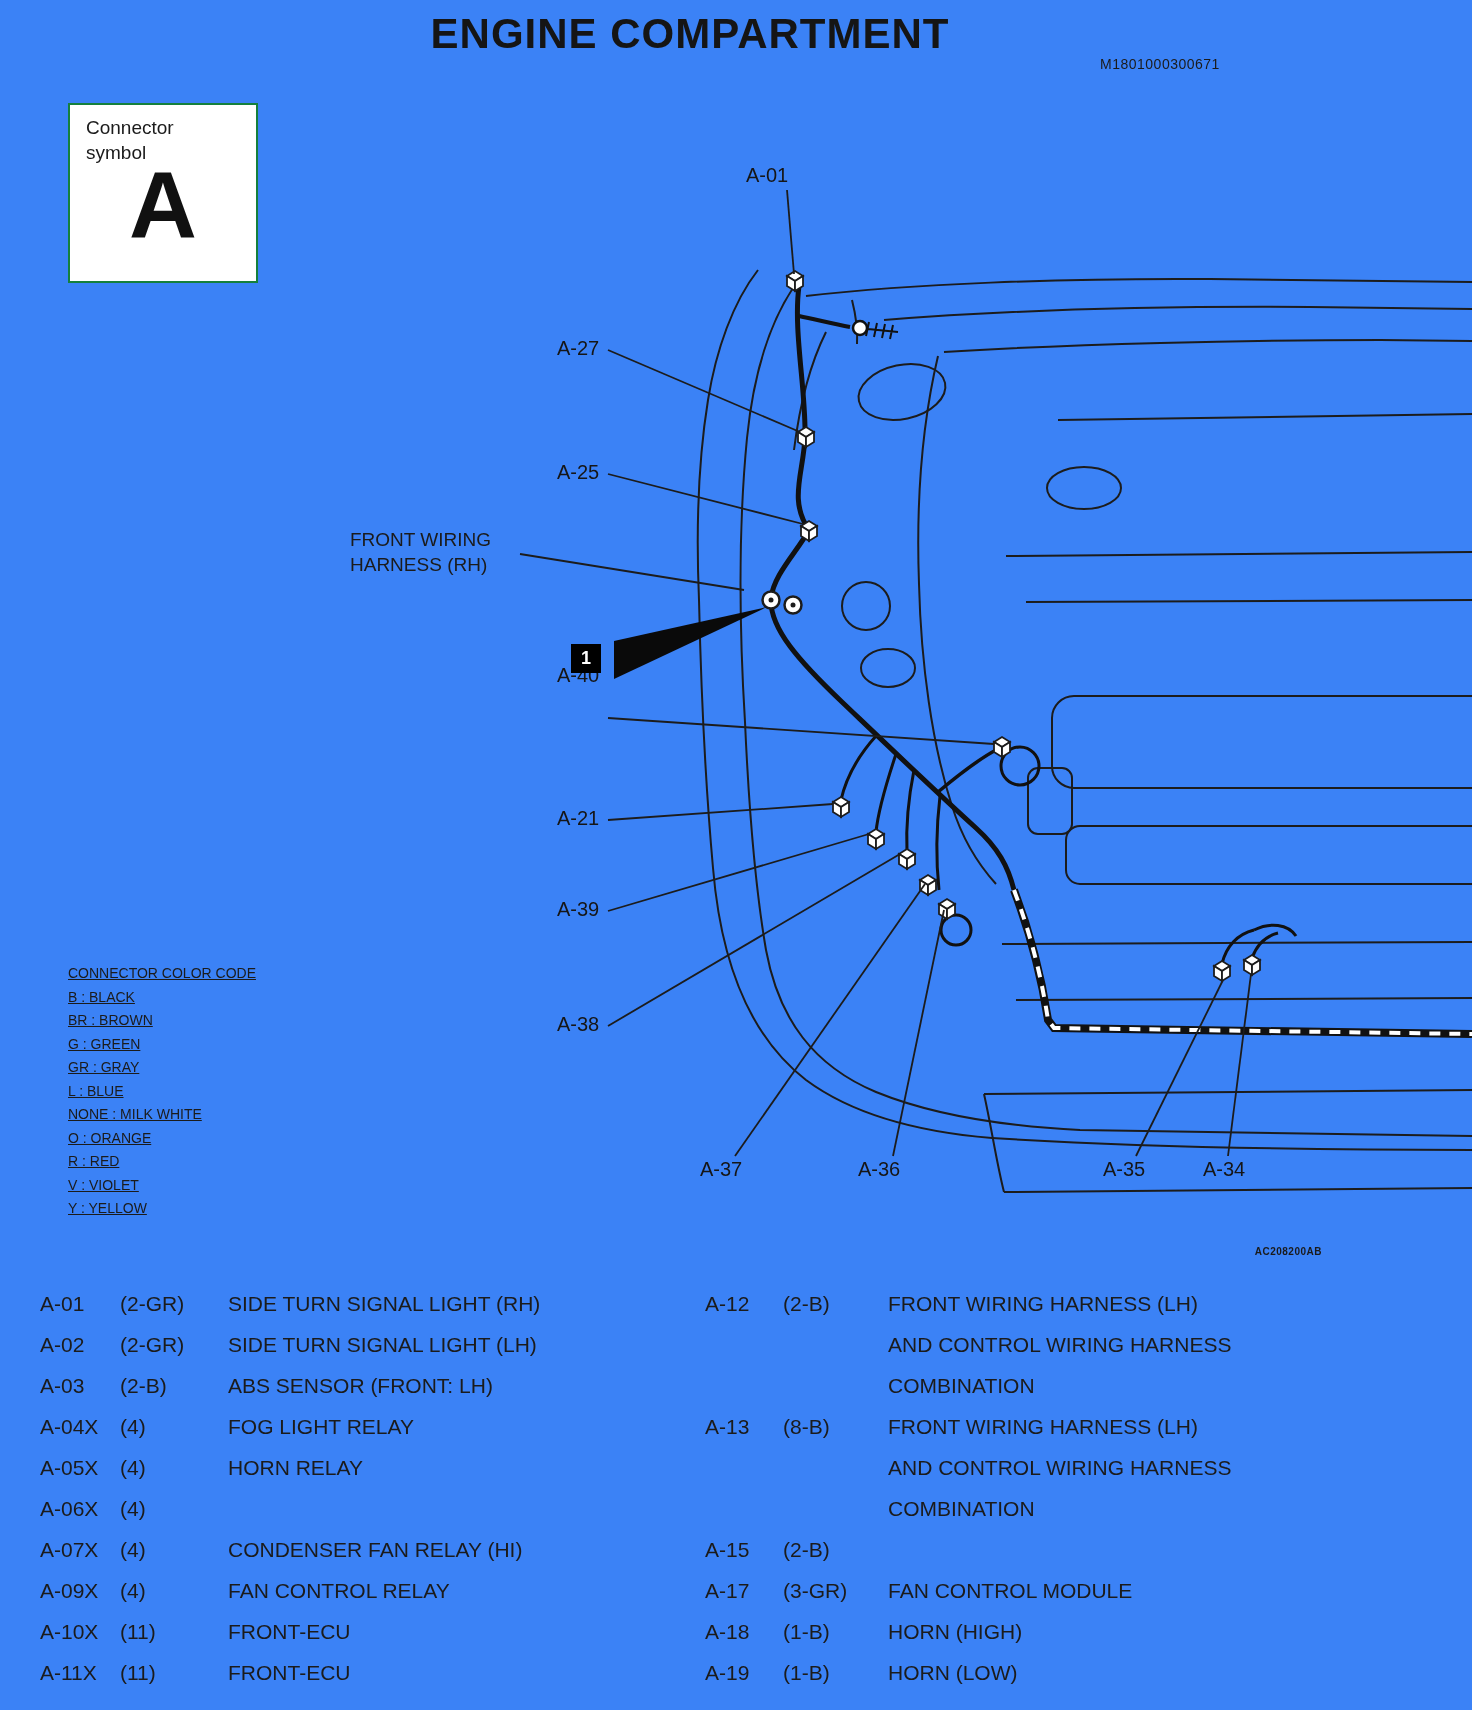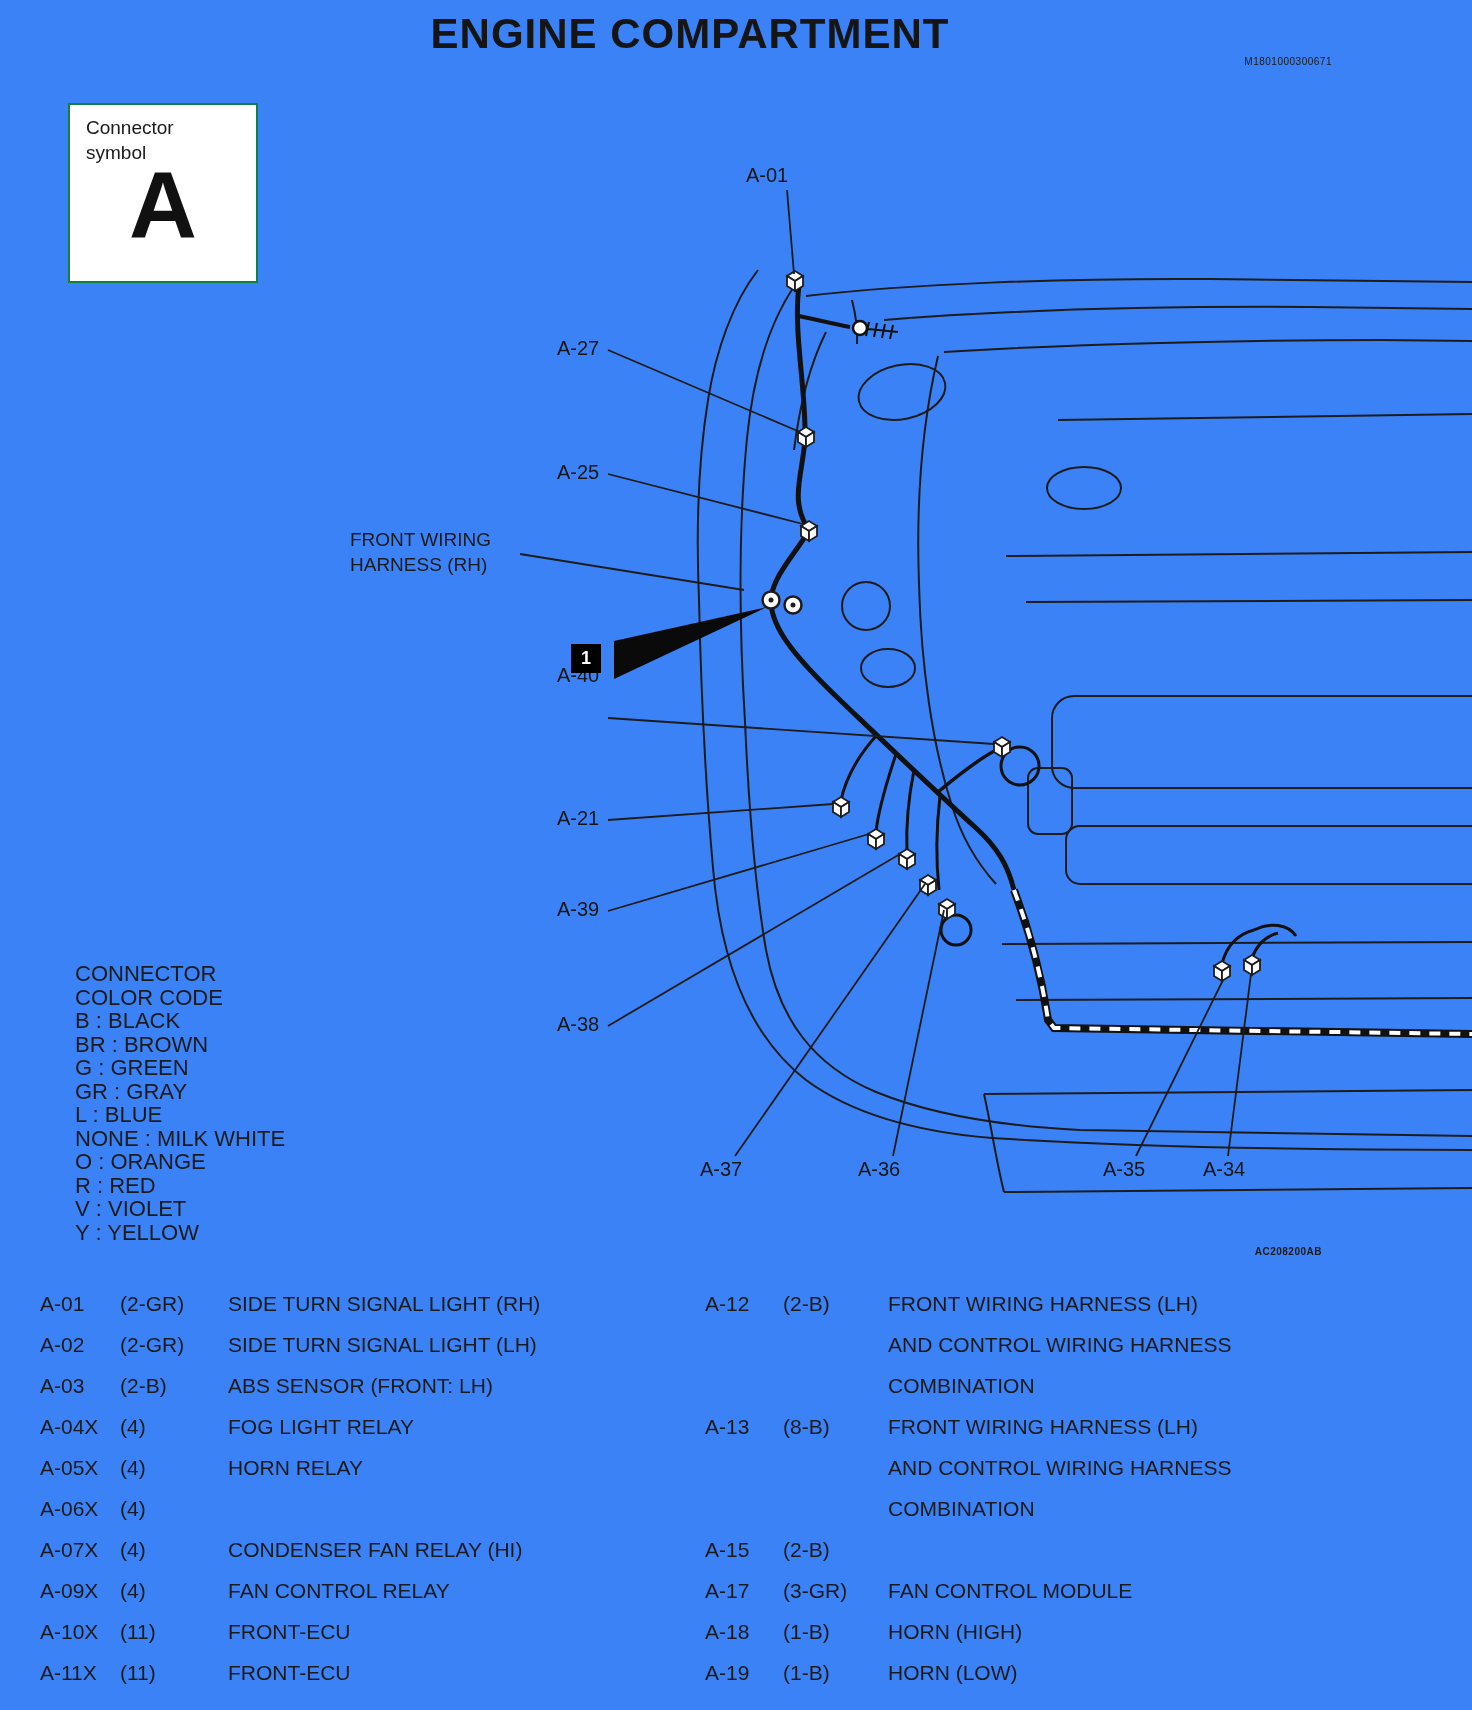--- a/index.html
+++ b/index.html
@@ -5,43 +5,43 @@
   html,body{margin:0;padding:0;background:#ffffff;}
   .page{
     position:relative;width:1472px;height:1710px;background:#3b82f6;
     font-family:"Liberation Sans",sans-serif;color:#1b1b1b;overflow:hidden;
   }
   .title{
     position:absolute;left:0;top:10px;width:1380px;margin:0;
     text-align:center;font-size:42px;font-weight:700;letter-spacing:1px;color:#151515;
   }
   .doc-number{
-    position:absolute;left:1100px;top:56px;width:232px;text-align:right;
-    font-size:10px;letter-spacing:.5px;
+    position:absolute;left:1100px;top:56px;width:232px;text-align:left;
+    font-size:14px;letter-spacing:.5px;
   }
   .symbol-box{
     position:absolute;left:68px;top:103px;width:186px;height:176px;
     border:2px solid #15803d;background:#fff;
   }
   .symbol-box .sb-label{margin:10px 0 0 16px;font-size:19px;line-height:25px;width:125px;}
   .symbol-box .sb-letter{
     text-align:center;font-size:94px;font-weight:700;line-height:1;margin-top:-6px;color:#111;
   }
   .diagram-svg{position:absolute;left:0;top:0;width:1472px;height:1710px;}
   .callout{position:absolute;font-size:20px;white-space:nowrap;color:#161616;}
   .harness-label{position:absolute;left:350px;top:527px;width:178px;font-size:19px;line-height:25px;}
   .detail-box{
     position:absolute;left:571px;top:644px;width:30px;height:29px;background:#000;
     color:#fff;font-size:18px;font-weight:700;display:flex;align-items:center;justify-content:center;
   }
   .diagram-code{
     position:absolute;left:1100px;top:1246px;width:222px;text-align:right;
     font-size:10px;font-weight:700;letter-spacing:.5px;
   }
-  .color-code{position:absolute;left:75px;top:962px;font-size:22px;line-height:23.5px;}
+  .color-code{position:absolute;left:68px;top:962px;font-size:14px;line-height:23.5px;text-decoration:underline;}
   .cc-title{width:200px;}
   .legend{position:absolute;left:0;top:1283px;width:1472px;font-size:21px;line-height:41px;}
   .legend-col{position:absolute;top:0;}
   .legend-col.left{left:40px;width:640px;}
   .legend-col.right{left:705px;width:660px;}
   .legend-row{display:flex;align-items:flex-start;}
   .cell{display:block;}
   .left .cell-code{width:80px;flex:none;}
   .left .cell-pins{width:108px;flex:none;}
   .left .cell-desc{white-space:nowrap;}

